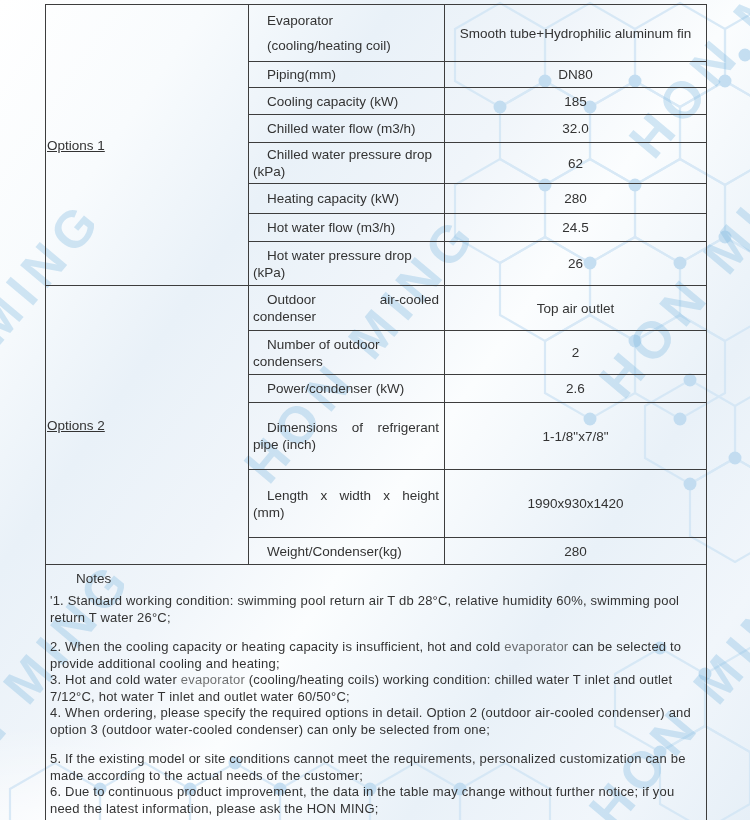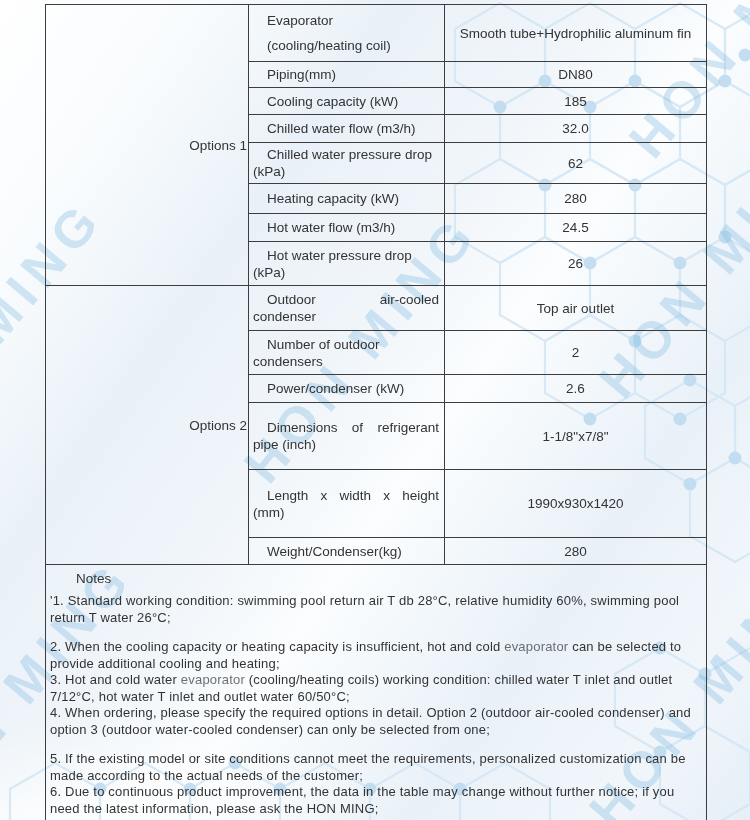--- a/index.html
+++ b/index.html
@@ -30,21 +30,21 @@
     border-collapse:collapse;
     table-layout:fixed;
     font-size:13.5px;
   }
   .spec-table td{
     border:1px solid #3d3d3d;
     vertical-align:middle;
     background:transparent;
     overflow:hidden;
   }
-  td.opt{ text-align:right; }
+  td.opt{ text-align:left;text-decoration:underline; }
   td.lbl{ padding:3px 5px 3px 4px; text-indent:14px; line-height:17px; }
   td.lbl.two-line{ white-space:pre-line; text-indent:0; padding-left:18px; line-height:25px; }
   td.lbl.justify{ text-align:justify; }
   td.val{ text-align:center; padding:2px 8px; line-height:17px; }
   
   td.notes-cell{ vertical-align:top; padding:6px 8px 6px 4px; }
   .notes-title{ margin:0 0 7px 26px; font-size:13.5px; }
   .notes-body p{ margin:0; font-size:13px; line-height:16.5px; letter-spacing:.2px; }
   .notes-body p.gap{ margin-top:13px; }
   .lite{ opacity:.7; }

